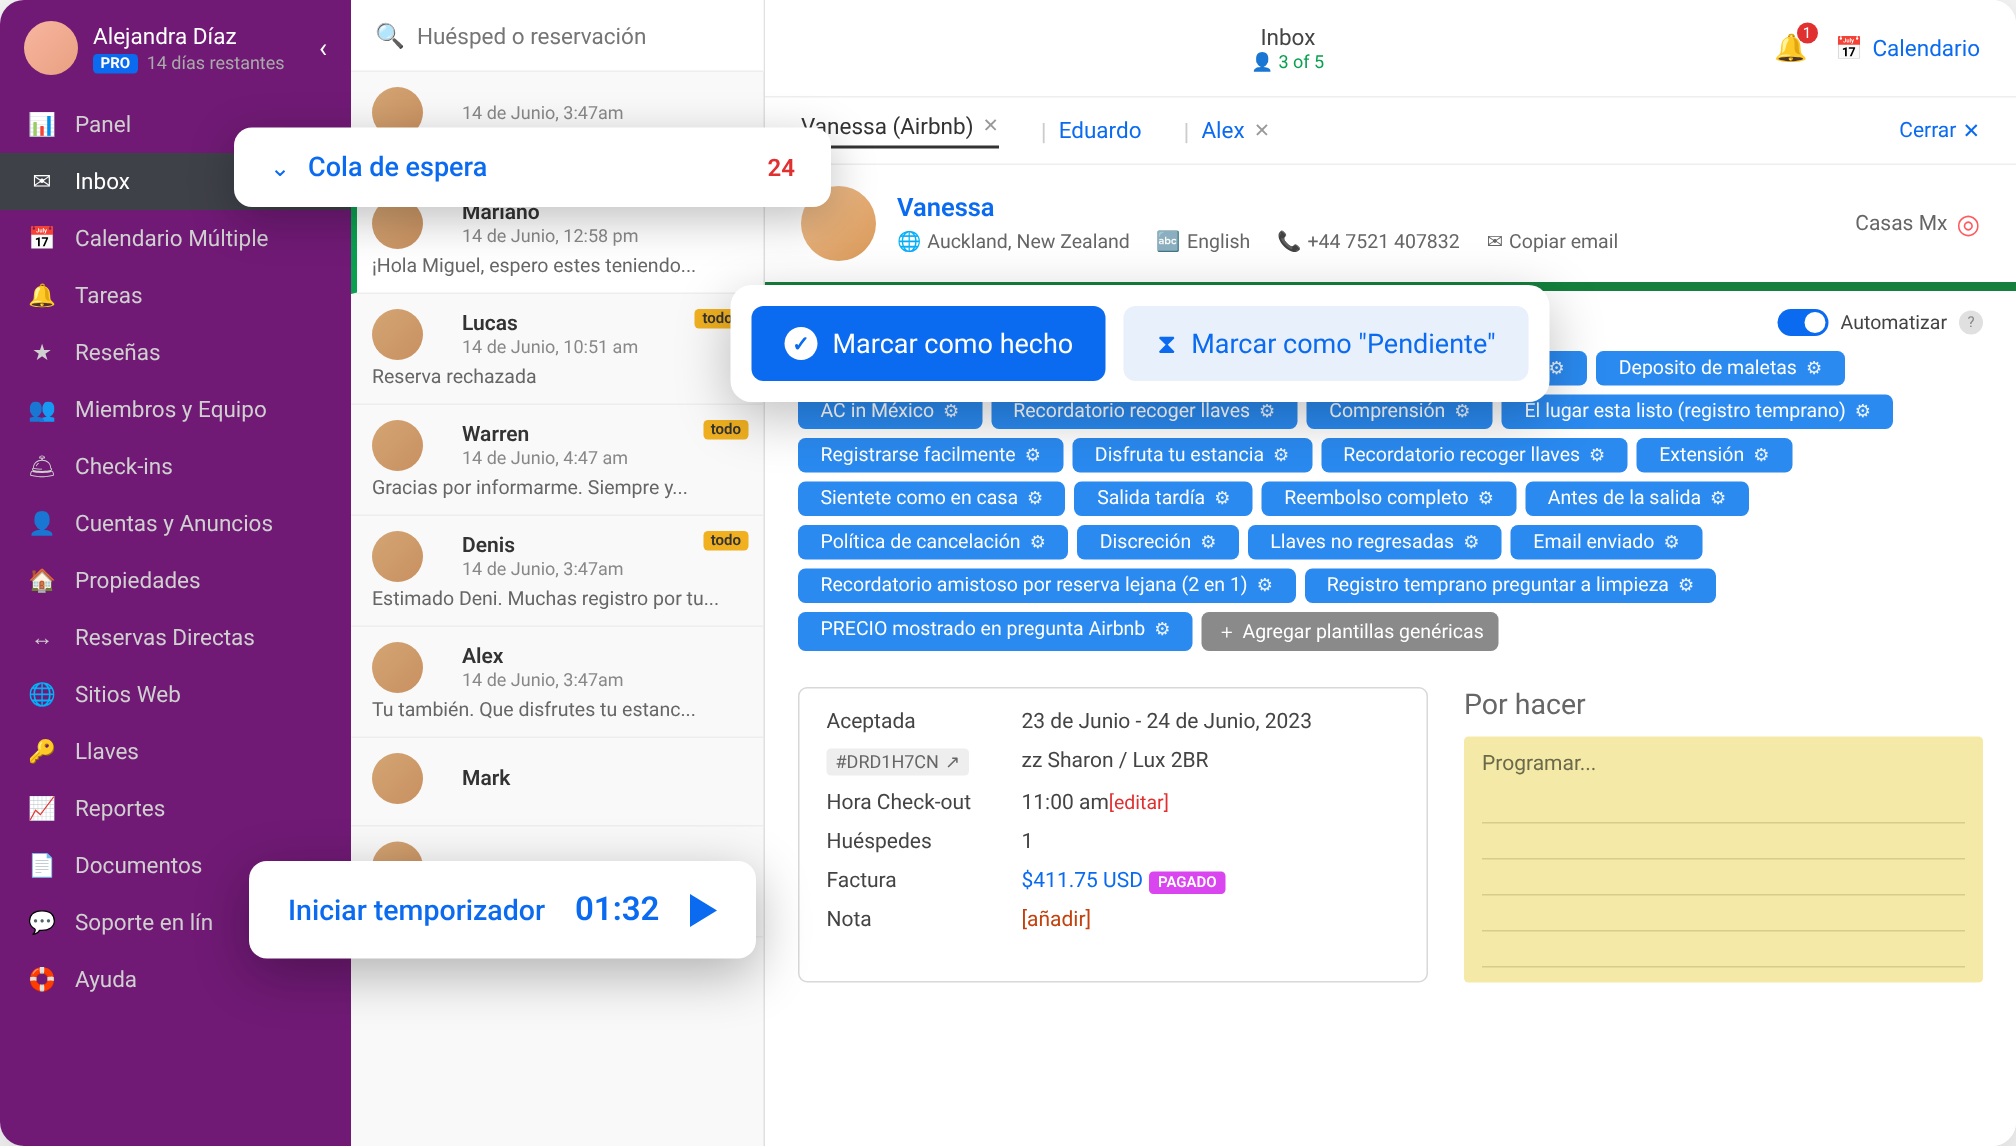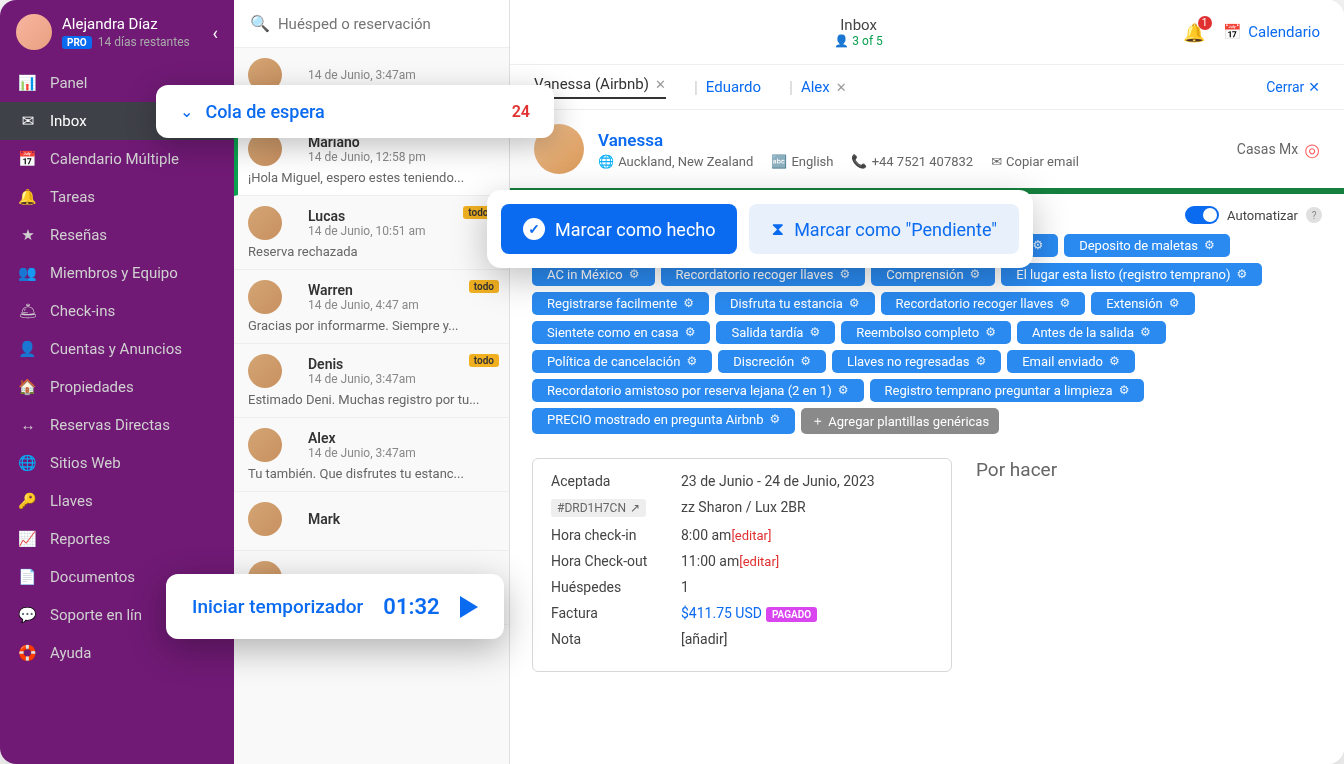--- a/index.html
+++ b/index.html
@@ -73,21 +73,21 @@
 .tmpl .gear { font-size: 12px; opacity: 0.9; }
 .tmpl-add { background: #8a8a8a; color: #fff; font-size: 13px; padding: 4px 10px; border-radius: 5px; display: flex; align-items: center; gap: 4px; cursor: pointer; }
 
 .detail-row { display: flex; gap: 24px; padding: 12px 22px; }
 .res-box { border: 1px solid #d8d8d8; border-radius: 6px; padding: 14px 18px; width: 420px; font-size: 14px; }
 .res-line { display: flex; margin-bottom: 10px; }
 .res-label { width: 130px; color: #444; }
 .res-value { color: #444; }
 .res-code { background: #eee; padding: 2px 6px; border-radius: 3px; font-size: 12px; color: #666; display: inline-flex; align-items: center; gap: 4px; }
 .edit-link { color: #e03030; font-size: 13px; }
-.add-link { color: #404040; }
+.add-link { color: #c2410c; }
 .price-link { color: #0b6bf0; text-align: center; }
 .paid-badge { background: #d946ef; color: #fff; font-size: 10px; padding: 2px 6px; border-radius: 3px; font-weight: 600; margin-left: 4px; }
 
 .todo-panel { flex: 1; }
 .todo-title { font-size: 19px; color: #666; margin-bottom: 10px; }
 .todo-note { background: #f5e9a8; padding: 10px 12px; border-radius: 3px; }
 .todo-note-text { color: #6a6a4a; font-size: 14px; margin-bottom: 8px; }
 .todo-line { border-bottom: 1px solid #d8cc88; height: 24px; }
 
 
@@ -447,43 +447,47 @@
       <div class="res-box">
         <div class="res-line">
           <div class="res-label">Aceptada</div>
           <div class="res-value">23 de Junio - 24 de Junio, 2023</div>
         </div>
         <div class="res-line">
           <div class="res-label"><span class="res-code"><span>#DRD1H7CN</span> ↗</span></div>
           <div class="res-value">zz Sharon / Lux 2BR</div>
         </div>
         <div class="res-line">
-          <div class="res-label">Hora check-in</div>
-          <div class="res-value"><span>8:00 am</span><span class="edit-link">[editar]</span></div>
-        </div>
-        <div class="res-line">
           <div class="res-label">Hora Check-out</div>
           <div class="res-value"><span>11:00 am</span><span class="edit-link">[editar]</span></div>
         </div>
         <div class="res-line">
           <div class="res-label">Huéspedes</div>
           <div class="res-value">1</div>
         </div>
         <div class="res-line">
           <div class="res-label">Factura</div>
           <div class="res-value"><span class="price-link">$411.75 USD</span><span class="paid-badge">PAGADO</span></div>
         </div>
         <div class="res-line">
           <div class="res-label">Nota</div>
           <div class="res-value"><span class="add-link">[añadir]</span></div>
         </div>
       </div>
 
       <div class="todo-panel">
         <div class="todo-title">Por hacer</div>
+        <div class="todo-note">
+          <div class="todo-note-text">Programar...</div>
+          <div class="todo-line"></div>
+            <div class="todo-line"></div>
+            <div class="todo-line"></div>
+            <div class="todo-line"></div>
+            <div class="todo-line"></div>
+        </div>
       </div>
     </div>
   </div>
 </div>
 
 <div class="float-queue">
   <span class="float-queue-icon">⌄</span>
   <span class="float-queue-text">Cola de espera</span>
   <span class="float-queue-count">24</span>
 </div>

